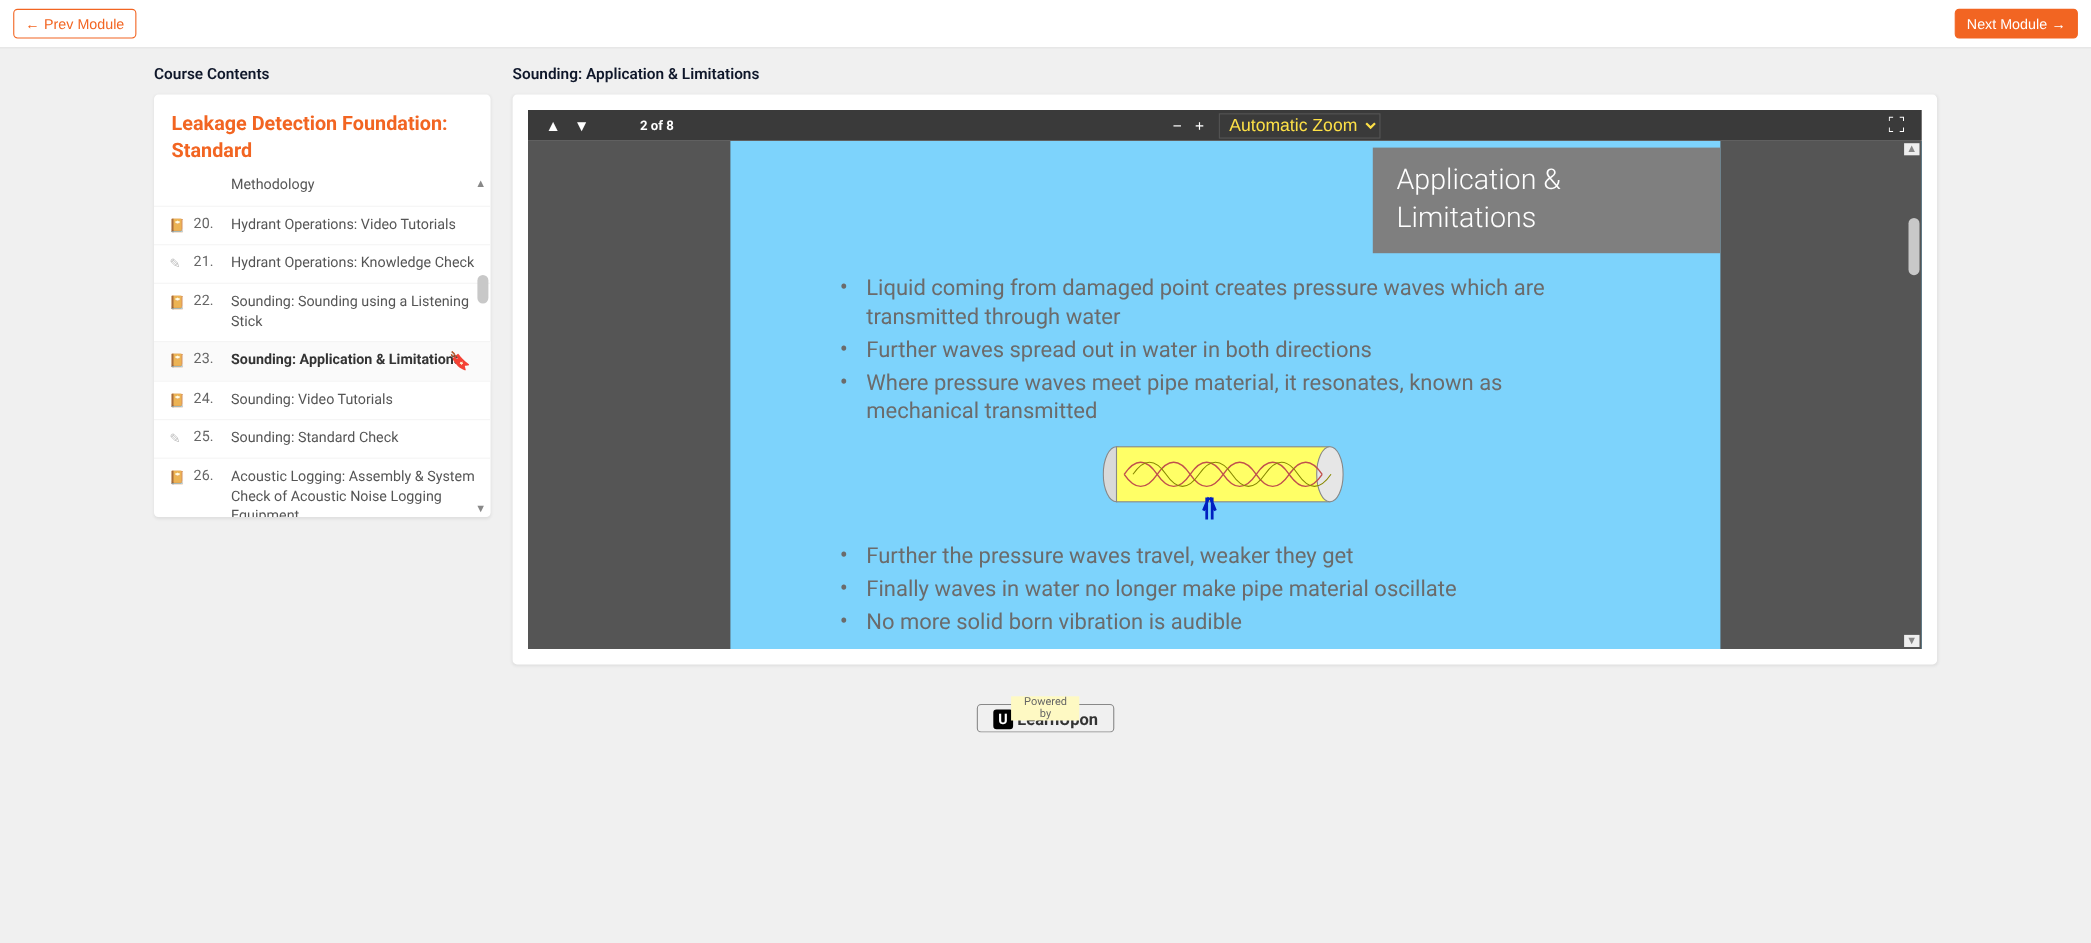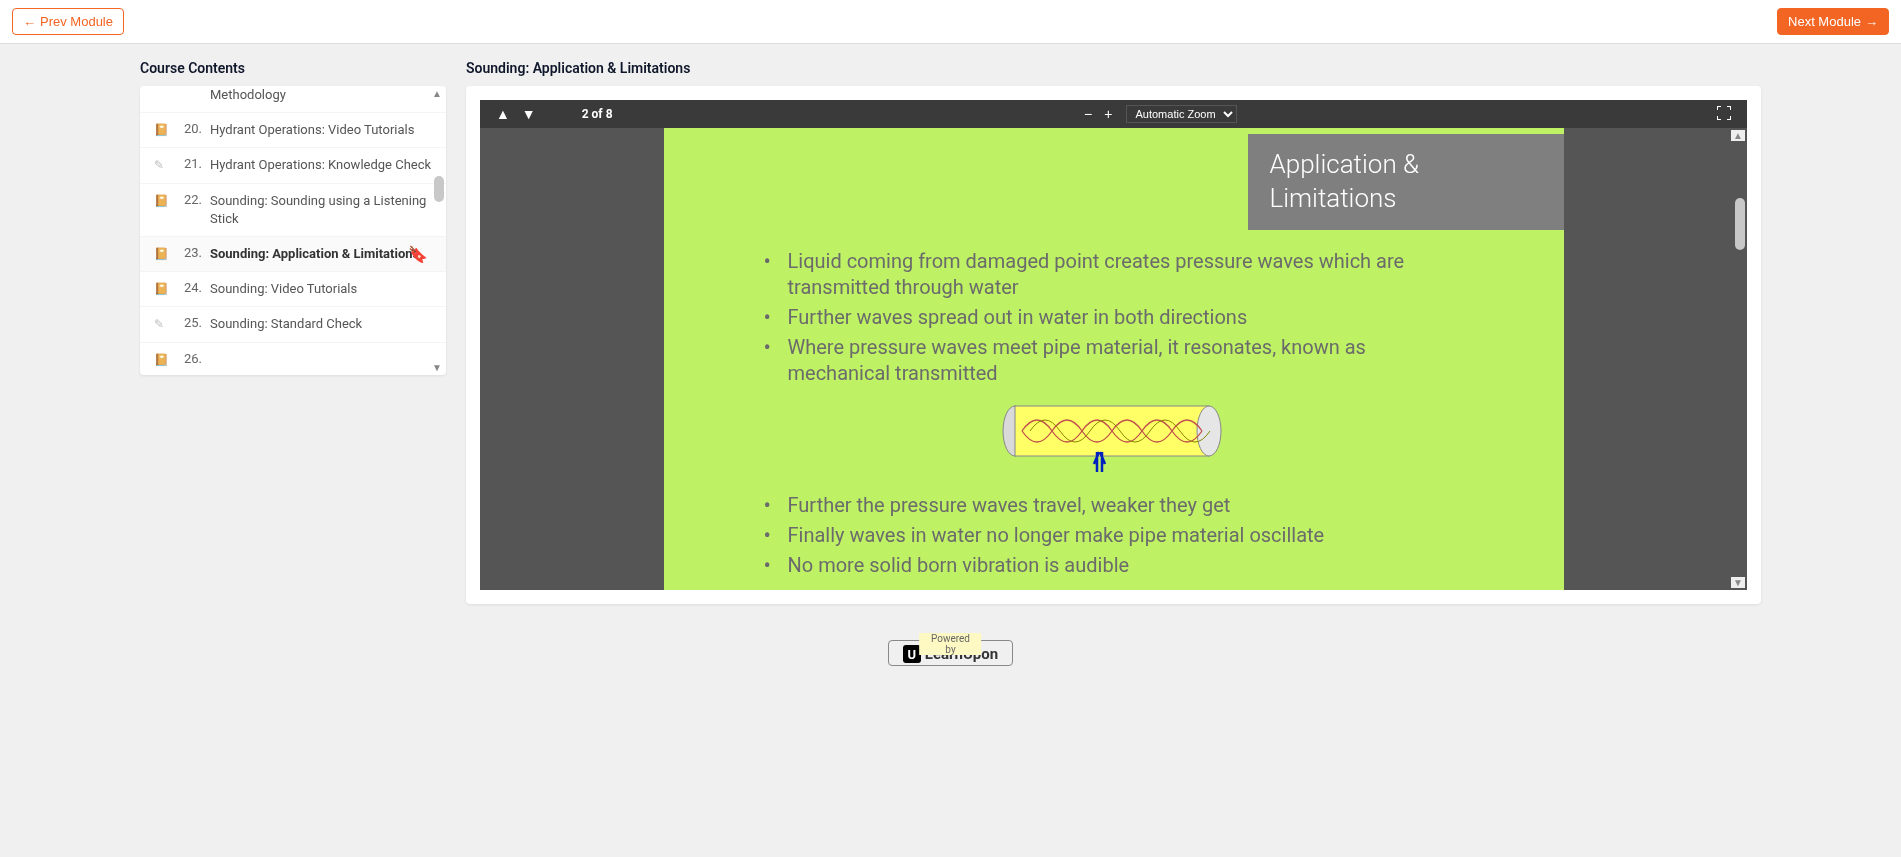--- a/index.html
+++ b/index.html
@@ -10,37 +10,37 @@
 .main-wrap { display: flex; gap: 20px; padding: 16px 140px; align-items: flex-start; }
 .col-left { width: 306px; flex-shrink: 0; }
 .col-right { flex: 1; }
 .section-title { font-size: 14px; color: #0f172a; font-weight: 600; margin-bottom: 10px; }
 .card { background: #fff; border-radius: 4px; box-shadow: 0 1px 3px rgba(0,0,0,0.08); }
 .course-title { color: #f26522; font-weight: 700; font-size: 18px; padding: 14px 16px 10px 16px; line-height: 1.4; }
 .toc-list { max-height: 310px; overflow-y: auto; position: relative; }
 .toc-item { display: flex; align-items: flex-start; gap: 8px; padding: 8px 14px; font-size: 13px; color: #555; border-top: 1px solid #f4f4f4; cursor: pointer; }
 .toc-item.partial { padding-top: 0; border-top: none; }
 .toc-item .icon { width: 14px; color: #bbb; flex-shrink: 0; font-size: 12px; margin-top: 2px; }
-.toc-item .num { width: 26px; flex-shrink: 0; color: #666; text-align: right; }
+.toc-item .num { width: 26px; flex-shrink: 0; color: #666; }
 .toc-item .label { flex: 1; line-height: 1.4; }
 .toc-item.active { background: #fafafa; }
 .toc-item.active .label { font-weight: 700; color: #333; }
 .bookmark { position: absolute; right: 18px; color: #333; font-size: 16px; }
 .scroll-arrows { position: absolute; right: 2px; width: 14px; text-align: center; font-size: 10px; color: #888; cursor: pointer; }
 .scroll-up { top: 2px; }
 .scroll-down { bottom: 2px; }
 .scroll-thumb { position: absolute; right: 2px; top: 90px; width: 10px; height: 26px; background: #c8c8c8; border-radius: 5px; }
 .viewer-card { padding: 14px; }
 .pdf-toolbar { background: #3a3a3a; color: #fff; height: 28px; display: flex; align-items: center; padding: 0 10px; font-size: 12px; position: relative; }
 .tb-btn { background: none; border: none; color: #fff; cursor: pointer; padding: 2px 6px; font-size: 14px; }
 .tb-spacer { flex: 1; }
 .page-info { margin-left: 40px; font-size: 12px; font-weight: bold; }
-.zoom-select { background: #3a3a3a; color: #ffffff; border: 1px solid #555; font-size: 11px; padding: 1px 4px; margin: 0 8px; }
+.zoom-select { background: #3a3a3a; color: #fde047; border: 1px solid #555; font-size: 16px; padding: 1px 4px; margin: 0 8px; }
 .pdf-page-container { background: #555; height: 462px; overflow: auto; position: relative; padding: 0; }
-.pdf-page { background: #bef264; margin: 0 auto; width: 900px; min-height: 460px; position: relative; padding: 0; }
+.pdf-page { background: #7dd3fc; margin: 0 auto; width: 900px; min-height: 460px; position: relative; padding: 0; }
 .slide-title-box { position: absolute; right: 0; top: 6px; background: #7f7f7f; color: #fff; padding: 14px 22px; font-size: 26px; font-weight: 300; width: 316px; line-height: 1.3; }
 .slide-content { padding: 120px 104px 30px 100px; }
 .slide-content ul { list-style: none; padding: 0; }
 .slide-content li { font-size: 20px; color: #6b6b6b; margin-bottom: 4px; position: relative; padding-left: 24px; line-height: 1.3; }
 .slide-content li::before { content: "•"; position: absolute; left: 0; font-size: 22px; }
 .pipe-svg { display: block; margin: 18px auto; }
 .pg-scroll-arrows { position: absolute; right: 2px; width: 14px; text-align: center; font-size: 10px; color: #888; cursor: pointer; background: #eee; }
 .pg-scroll-up { top: 2px; }
 .pg-scroll-down { bottom: 2px; }
 .pg-scroll-thumb { position: absolute; right: 2px; top: 70px; width: 10px; height: 52px; background: #c8c8c8; border-radius: 5px; }
@@ -61,20 +61,21 @@
   <button class="btn-next">
     <span>Next Module</span>
     <span>→</span>
   </button>
 </div>
 
 <div class="main-wrap">
   <div class="col-left">
     <div class="section-title">Course Contents</div>
     <div class="card">
+      <div class="course-title">Leakage Detection Foundation: Standard</div>
       <div class="toc-list" id="toc-list">
         <div class="scroll-arrows scroll-up">▲</div>
         <div class="scroll-thumb"></div>
         <div class="scroll-arrows scroll-down">▼</div>
       <div class="toc-item partial">
             <span class="icon"></span>
             <span class="num"></span>
             <span class="label">Methodology</span>
           </div>
           <div class="toc-item">
@@ -104,20 +105,21 @@
             <span class="label">Sounding: Video Tutorials</span>
           </div>
           <div class="toc-item">
             <span class="icon">✎</span>
             <span class="num">25.</span>
             <span class="label">Sounding: Standard Check</span>
           </div>
           <div class="toc-item">
             <span class="icon">📔</span>
             <span class="num">26.</span>
+            <span class="label">Acoustic Logging: Assembly &amp; System Check of Acoustic Noise Logging Equipment</span>
           </div>
         </div>
     </div>
   </div>
 
   <div class="col-right">
     <div class="section-title">Sounding: Application &amp; Limitations</div>
     <div class="card viewer-card">
       <div class="pdf-toolbar">
         <button class="tb-btn">▲</button>

